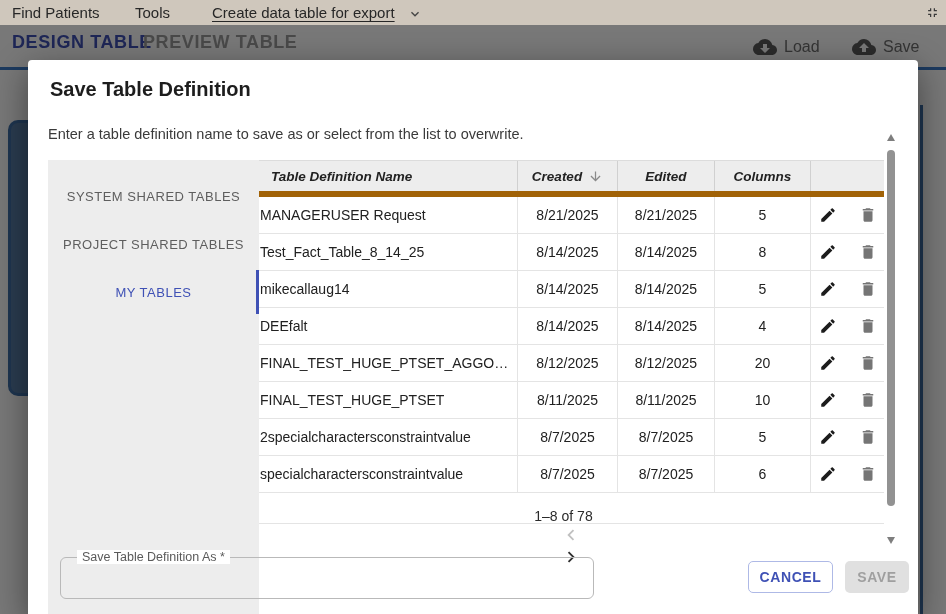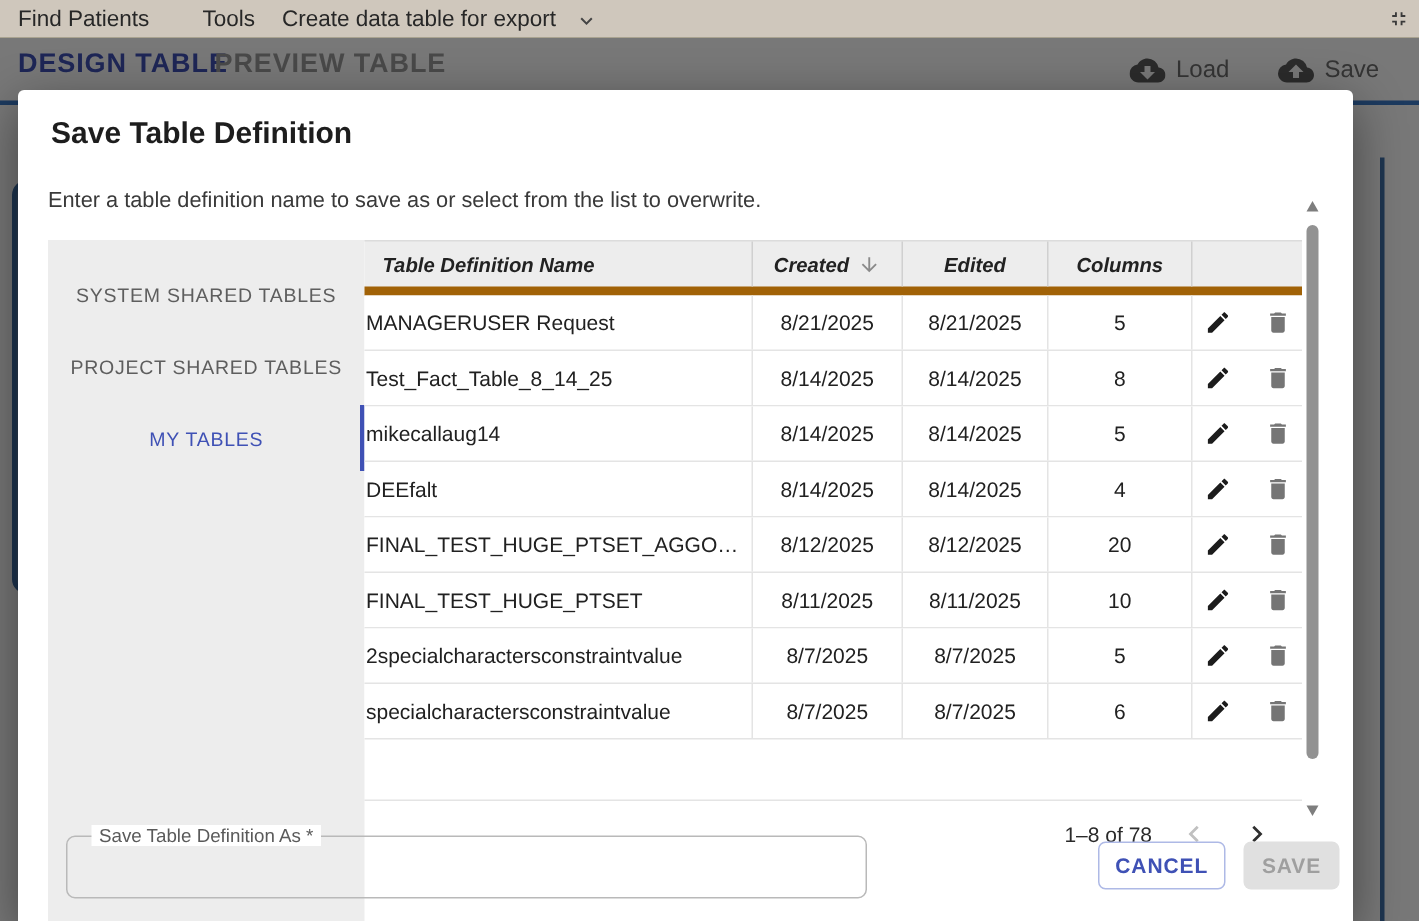--- a/index.html
+++ b/index.html
@@ -5,21 +5,21 @@
   html,body{margin:0;padding:0;background:#555;}
   .screen{position:relative;width:946px;height:614px;overflow:hidden;
     font-family:"Liberation Sans",sans-serif;background:#fde047;}
 
   
   .topbar{position:absolute;top:0;left:0;right:0;height:25px;background:#cfc7bc;z-index:40;}
   .menu-item{position:absolute;top:0;height:25px;display:flex;align-items:center;
     font-size:15px;color:#272727;white-space:nowrap;cursor:pointer;}
   .menu-find{left:12px;}
   .menu-tools{left:135px;}
-  .menu-link{left:188px;text-underline-offset:3px;gap:12px;}
+  .menu-link{left:212px;text-decoration:underline;text-underline-offset:3px;gap:12px;}
   .menu-link svg{margin-top:2px;}
   .fs-btn{position:absolute;right:5px;top:3px;width:18px;height:18px;display:flex;
     align-items:center;justify-content:center;cursor:pointer;}
 
   
   .underlay{position:absolute;top:25px;left:0;right:0;bottom:0;background:#fafafa;}
   .tabbar{position:absolute;top:0;left:0;right:0;height:35px;background:#fafafa;}
   .tab{position:absolute;top:0;height:35px;display:flex;align-items:center;
     font-size:18px;font-weight:700;letter-spacing:.6px;white-space:nowrap;}
   .tab-design{left:12px;color:#3f51b5;}
@@ -30,21 +30,21 @@
   .act-save{left:852px;}
   .page-line{position:absolute;top:42px;left:0;right:0;height:3px;background:#3c79c6;}
   .left-card{position:absolute;left:8px;top:95px;width:150px;height:270px;
     border:3px solid #3f6fa7;border-radius:10px;background:#597da7;}
   .right-line{position:absolute;left:920px;top:80px;width:3px;bottom:0;background:#3f6fa7;}
 
   
   .backdrop{position:absolute;top:25px;left:0;right:0;bottom:0;background:rgba(0,0,0,0.52);z-index:50;}
 
   
-  .dialog{position:absolute;left:12px;top:60px;width:890px;height:554px;background:#fff;
+  .dialog{position:absolute;left:28px;top:60px;width:890px;height:554px;background:#fff;
     border-radius:4px 4px 0 0;box-shadow:0 10px 34px rgba(0,0,0,.45);z-index:60;}
   .dlg-title{position:absolute;left:22px;top:18px;margin:0;font-size:20px;font-weight:700;color:#1d1d1d;}
   .dlg-desc{position:absolute;left:20px;top:66px;margin:0;font-size:14.5px;color:#3a3a3a;}
 
   
   .side{position:absolute;left:20px;top:100px;width:211px;height:548px;background:#ededed;padding-top:12px;box-sizing:border-box;}
   .side-item{position:relative;height:48px;display:flex;align-items:center;justify-content:center;
     font-size:13px;letter-spacing:.5px;color:#5e5e5e;cursor:pointer;text-align:center;}
   .side-item.active{color:#3f51b5;}
   .side-item.active::after{content:"";position:absolute;right:0;top:2px;bottom:2px;width:3px;background:#3f51b5;}
@@ -56,22 +56,22 @@
   .th{display:flex;align-items:center;justify-content:center;font-style:italic;font-weight:700;
     font-size:13.5px;color:#222;border-left:1px solid #d0d0d0;cursor:pointer;gap:6px;}
   .th:first-child{justify-content:flex-start;padding-left:12px;border-left:none;}
   .th.blank{cursor:default;}
   .trow{height:36px;border-bottom:1px solid #e4e4e4;background:#fff;cursor:pointer;}
   .td{display:flex;align-items:center;justify-content:center;font-size:14px;color:#212121;
     border-left:1px solid #e4e4e4;overflow:hidden;}
   .td.name{justify-content:flex-start;padding:0 1px;border-left:none;white-space:nowrap;text-overflow:ellipsis;display:block;line-height:36px;}
   .td.actions{gap:20px;}
   .icon-btn{width:20px;height:20px;display:flex;align-items:center;justify-content:center;cursor:pointer;}
-  .tfoot{margin-top:40px;border-top:1px solid #e4e4e4;height:44px;display:flex;align-items:center;
-    justify-content:flex-end;padding-right:16px;}
+  .tfoot{margin-top:30px;border-top:1px solid #e4e4e4;height:44px;display:flex;align-items:center;
+    justify-content:flex-end;padding-right:16px;flex-direction:column;}
   .pg-label{font-size:14px;color:#2a2a2a;}
   .pg-btn{width:28px;height:28px;display:flex;align-items:center;justify-content:center;cursor:pointer;margin-left:14px;}
   .pg-btn.disabled{cursor:default;}
 
   
   .vscroll{position:absolute;left:857px;top:72px;width:12px;height:414px;}
   .varrow{position:absolute;left:2px;width:0;height:0;border-left:4px solid transparent;border-right:4px solid transparent;cursor:pointer;}
   .varrow.up{top:2px;border-bottom:7px solid #7e7e7e;}
   .varrow.down{bottom:2px;border-top:7px solid #7e7e7e;}
   .vthumb{position:absolute;top:18px;left:2px;width:8px;height:356px;background:#929292;border-radius:4px;cursor:pointer;}

